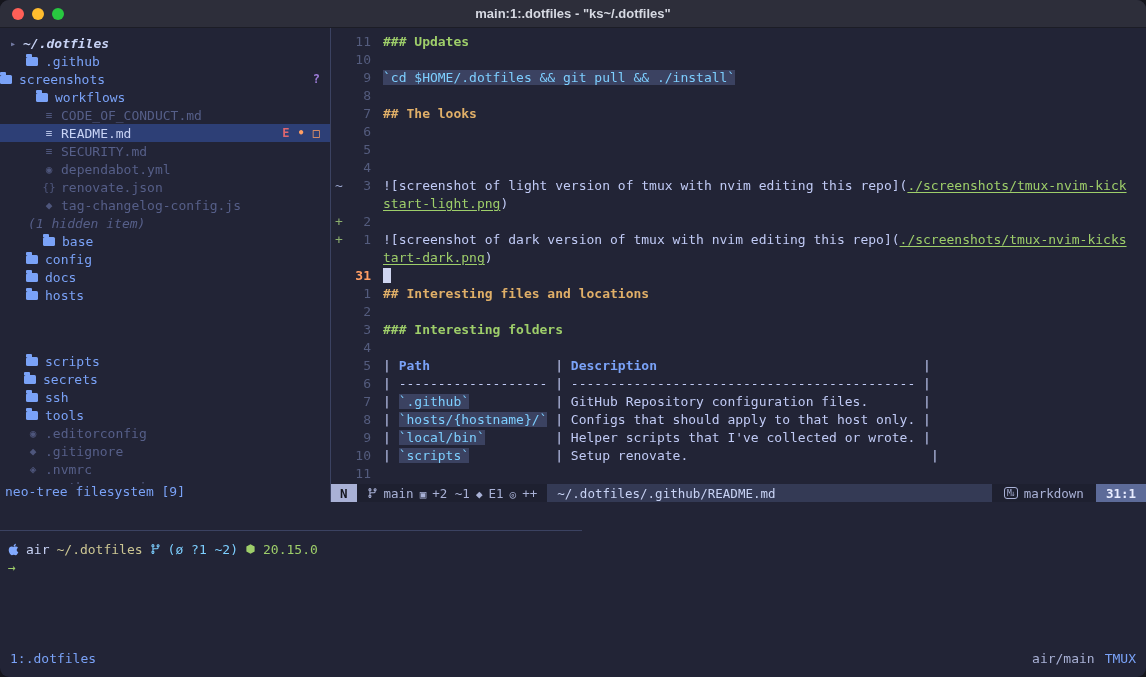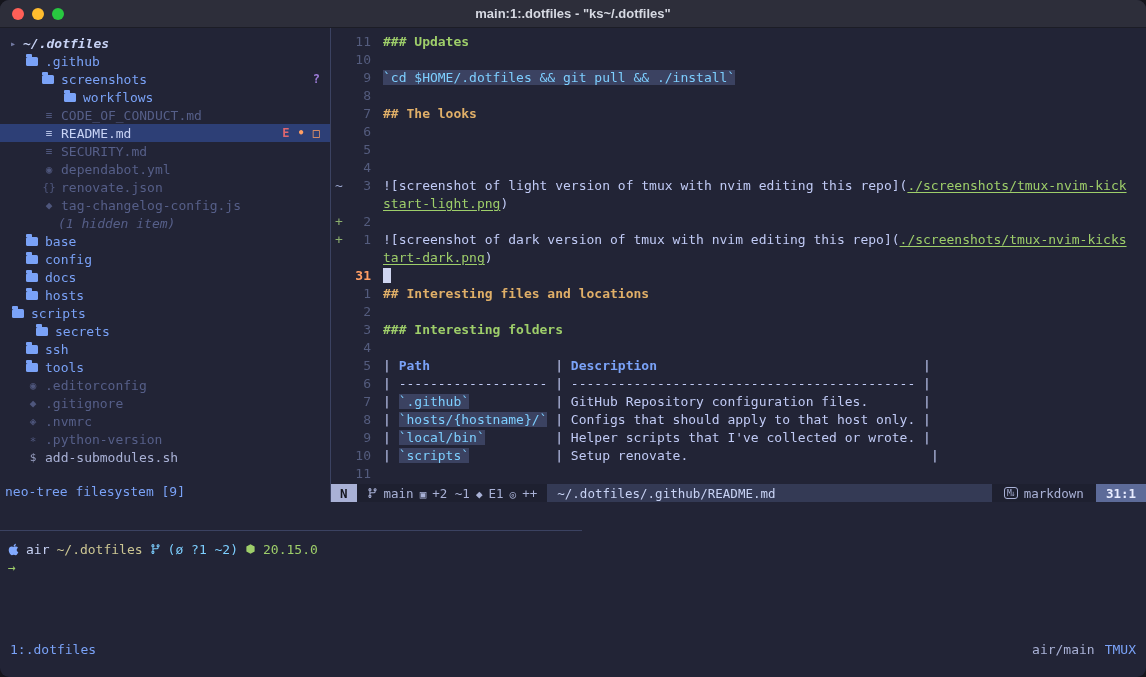--- a/index.html
+++ b/index.html
@@ -78,21 +78,21 @@
   .prompt-line{display:flex;align-items:center;gap:7px;height:18px}
   .p-host{color:#c8d3f5}
   .p-path{color:#ccc693}
   .p-git{color:var(--cyan)}
   .p-node{color:var(--green)}
   .p-apple{color:#82aaff}
   .p-branch{color:var(--cyan)}
   .p-hex{color:var(--green)}
   .parrow{color:var(--green)}
   
-  .tmuxbar{height:26px;flex:none;display:flex;align-items:center;padding:0 10px;margin-bottom:15px}
+  .tmuxbar{height:26px;flex:none;display:flex;align-items:center;padding:0 10px;margin-bottom:6px}
   .tmux-left{color:var(--blue)}
   .tmux-right{margin-left:auto;display:flex;gap:10px;align-items:center}
   .tmux-session{color:#a9b1d6}
   .tmux-label{color:var(--blue);font-weight:normal}
 </style>
 </head>
 <body>
 
 <div class="window">
 
@@ -103,35 +103,35 @@
       <span class="light green"></span>
     </div>
     <div class="title">main:1:.dotfiles - "ks~/.dotfiles"</div>
   </div>
 
   <div class="panes">
     <div class="sidebar">
       <div class="tree">
           <div class="tree-row st-root" style="padding-left: 10px;"><span class="t-arrow">▸</span><span class="t-label">~/.dotfiles</span></div>
           <div class="tree-row st-folder" style="padding-left: 26px;"><span class="glyph-folder"></span><span class="t-label">.github</span></div>
-          <div class="tree-row st-folder" style="padding-left: 42px;"><span class="glyph-folder"></span><span class="t-label">screenshots</span><span class="t-badges"><span style="color: rgb(157, 124, 216);">?</span></span></div>
-          <div class="tree-row st-folder" style="padding-left: 64px;"><span class="glyph-folder"></span><span class="t-label">workflows</span></div>
+          <div class="tree-row st-folder" style=""><span class="glyph-folder"></span><span class="t-label">screenshots</span><span class="t-badges"><span style="color: rgb(157, 124, 216);">?</span></span></div>
+          <div class="tree-row st-folder" style="padding-left: 36px;"><span class="glyph-folder"></span><span class="t-label">workflows</span></div>
           <div class="tree-row st-dim" style="padding-left: 42px;"><span class="glyph-file">≡</span><span class="t-label">CODE_OF_CONDUCT.md</span></div>
           <div class="tree-row st-selected" style="padding-left: 42px;"><span class="glyph-file">≡</span><span class="t-label">README.md</span><span class="t-badges"><span style="color: rgb(224, 103, 111);">E</span><span style="color: rgb(255, 158, 100);">•</span><span style="color: rgb(255, 158, 100);">□</span></span></div>
           <div class="tree-row st-dim" style="padding-left: 42px;"><span class="glyph-file">≡</span><span class="t-label">SECURITY.md</span></div>
           <div class="tree-row st-dim" style="padding-left: 42px;"><span class="glyph-file">◉</span><span class="t-label">dependabot.yml</span></div>
           <div class="tree-row st-dim" style="padding-left: 42px;"><span class="glyph-file">{}</span><span class="t-label">renovate.json</span></div>
           <div class="tree-row st-dim" style="padding-left: 42px;"><span class="glyph-file">◆</span><span class="t-label">tag-changelog-config.js</span></div>
-          <div class="tree-row st-hidden" style="padding-left: 58px;"><span class="t-label">(1 hidden item)</span></div>
-          <div class="tree-row st-folder" style="padding-left: 26px;"><span class="glyph-folder"></span><span class="t-label">base</span></div>
+          <div class="tree-row st-hidden" style="padding-left: 28px;"><span class="t-label">(1 hidden item)</span></div>
+          <div class="tree-row st-folder" style="padding-left: 26px; margin-left: 17px;"><span class="glyph-folder"></span><span class="t-label">base</span></div>
           <div class="tree-row st-folder" style="padding-left: 26px;"><span class="glyph-folder"></span><span class="t-label">config</span></div>
           <div class="tree-row st-folder" style="padding-left: 26px;"><span class="glyph-folder"></span><span class="t-label">docs</span></div>
           <div class="tree-row st-folder" style="padding-left: 26px;"><span class="glyph-folder"></span><span class="t-label">hosts</span></div>
-          <div class="tree-row st-folder" style="padding-left: 12px;"><span class="glyph-folder"></span><span class="t-label">scripts</span></div>
-          <div class="tree-row st-folder" style="padding-left: 36px;"><span class="glyph-folder"></span><span class="t-label">secrets</span></div>
+          <div class="tree-row st-folder" style="padding-left: 26px; margin-top: 48px;"><span class="glyph-folder"></span><span class="t-label">scripts</span></div>
+          <div class="tree-row st-folder" style="padding-left: 24px;"><span class="glyph-folder"></span><span class="t-label">secrets</span></div>
           <div class="tree-row st-folder" style="padding-left: 26px;"><span class="glyph-folder"></span><span class="t-label">ssh</span></div>
           <div class="tree-row st-folder" style="padding-left: 26px;"><span class="glyph-folder"></span><span class="t-label">tools</span></div>
           <div class="tree-row st-dim" style="padding-left: 26px;"><span class="glyph-file">◉</span><span class="t-label">.editorconfig</span></div>
           <div class="tree-row st-dim" style="padding-left: 26px;"><span class="glyph-file">◆</span><span class="t-label">.gitignore</span></div>
           <div class="tree-row st-dim" style="padding-left: 26px;"><span class="glyph-file">◈</span><span class="t-label">.nvmrc</span></div>
           <div class="tree-row st-dim" style="padding-left: 26px;"><span class="glyph-file">∗</span><span class="t-label">.python-version</span></div>
           <div class="tree-row st-file" style="padding-left: 26px;"><span class="glyph-file">$</span><span class="t-label">add-submodules.sh</span></div>
         </div>
       <div class="sidebar-status">neo-tree filesystem [9]</div>
     </div>

